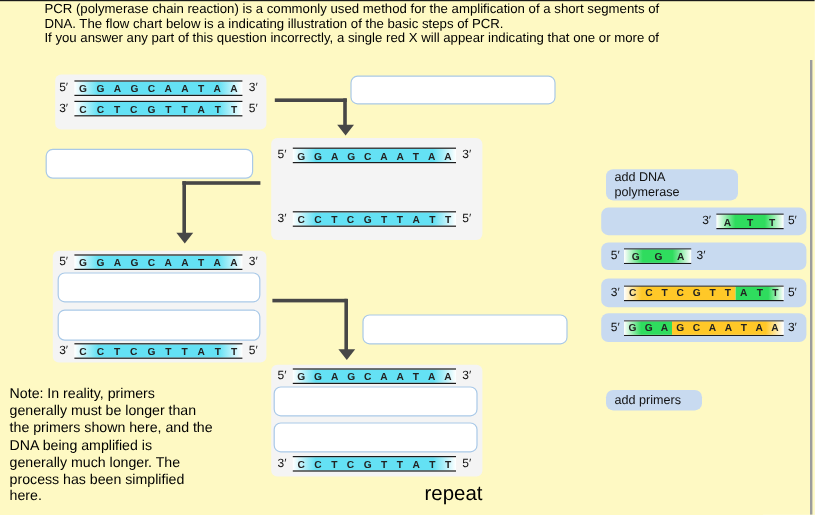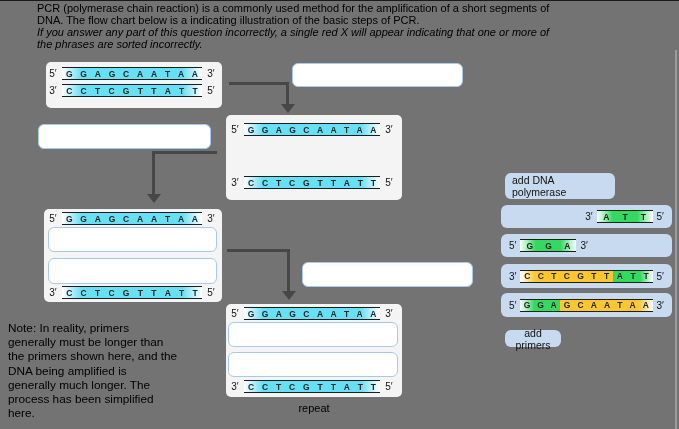--- a/index.html
+++ b/index.html
@@ -1,22 +1,22 @@
 <!DOCTYPE html>
 <html><head>
 <meta charset="utf-8">
 <style>
   * { box-sizing: border-box; }
   body { margin:0; background:#fff; font-family:"Liberation Sans", sans-serif; }
-  .canvas { position:relative; width:679px; height:429px; background:#737373; overflow:hidden; }
+  .canvas { position:relative; width:679px; height:429px; background:#fef9c3; overflow:hidden; }
   .topline { position:absolute; left:0; top:0; width:679px; height:1px; background:#1a1a1a; }
   .right-border { position:absolute; left:675px; top:50px; width:2px; height:379px; background:#9c9c9c; }
 
   .hdr { position:absolute; left:37px; top:3px; font-size:11px; line-height:11.9px; color:#000; white-space:nowrap; }
-  .hdr .it { font-style:italic; }
+  .hdr .it { }
 
   .panel { position:absolute; background:#f4f4f4; border-radius:5px; }
   .p1 { left:46px; top:62px;  width:176px; height:46px; }
   .p2 { left:226px; top:115px; width:176px; height:85px; }
   .p3 { left:44px; top:209px; width:178px; height:93px; }
   .p4 { left:226px; top:304px; width:176px; height:93px; }
 
   .strand-row { position:absolute; display:flex; align-items:center; height:15px; }
   .s1t { left:44px; top:66px;  width:176px; }
   .s1b { left:44px; top:83px;  width:176px; }
@@ -49,60 +49,59 @@
   .a1h { left:229px; top:82px;  width:60px; height:3px; }
   .a1v { left:286px; top:82px;  width:3px;  height:24px; }
   .a1t { left:281px; top:104px; }
   .a2h { left:152px; top:151px; width:65px; height:3px; }
   .a2v { left:152px; top:151px; width:3px;  height:45px; }
   .a2t { left:147px; top:194px; }
   .a3h { left:227px; top:249px; width:62px; height:3px; }
   .a3v { left:287px; top:249px; width:3px;  height:44px; }
   .a3t { left:282px; top:291px; }
 
-  .chip { position:absolute; background:#c8daf0; border-radius:6px; color:#111;margin-top:32px; }
+  .chip { position:absolute; background:#c8daf0; border-radius:6px; color:#111; }
   .chip.textchip { font-size:10.5px; line-height:12px; padding:2px 7px; display:flex; flex-direction:column; justify-content:center; }
   .chip.strandchip { display:flex; align-items:center; padding:0 4px; }
   .chip .endlab { width:auto; padding:0 4px; }
   .c1 { left:505px; top:141px; width:110px; height:26px; }
   .c2 { left:501px; top:173px; width:171px; height:23px; justify-content:flex-end; }
   .c3 { left:501px; top:202px; width:171px; height:23px; justify-content:flex-start; }
   .c4 { left:501px; top:232px; width:171px; height:24px; }
   .c5 { left:501px; top:261px; width:171px; height:24px; }
   .c6 { left:505px; top:292px; width:94px; height:17px; justify-content:center; }
-  .c7 { left:505px; top:298px; width:56px; height:17px; justify-content:center;text-align:center; }
+  .c7 { left:505px; top:325px; width:80px; height:17px; justify-content:center; }
 
   .cbar { height:13px; border-top:1px solid #1c1c1c; border-bottom:1px solid #1c1c1c;
           display:flex; align-items:stretch; font-size:8.5px; font-weight:bold; color:#222; background:#fff; }
   .cbar.small { width:56px; flex:none; }
   .cbar.wide { flex:1; }
   .seg { display:flex; align-items:center; justify-content:space-around; }
   .seg.g3 { flex:3; } .seg.g7 { flex:7; } .seg.full { flex:1; }
   .green-both  { background:linear-gradient(90deg,#fff 0%,#2fdc5e 28%,#2fdc5e 72%,#fff 100%); }
   .orange-fl   { background:linear-gradient(90deg,#fff 0%,#ffc828 16%,#ffc828 100%); }
   .green-fr    { background:linear-gradient(90deg,#2fdc5e 0%,#2fdc5e 68%,#fff 100%); }
   .green-fl    { background:linear-gradient(90deg,#fff 0%,#2fdc5e 36%,#2fdc5e 100%); }
   .orange-fr   { background:linear-gradient(90deg,#ffc828 0%,#ffc828 84%,#fff 100%); }
 
   .note { position:absolute; left:8px; top:321px; width:220px; 
           font-size:11.8px; line-height:14.2px; color:#000; white-space:pre-line; }
-  .repeat { position:absolute; left:226px; top:402px; width:176px; text-align:center; font-size:11px; color:#000; }
+  .repeat { position:absolute; left:226px; top:402px; width:176px; text-align:right; font-size:17px; color:#000; }
 </style>
 </head>
 <body>
 
 <div class="canvas">
   <div class="topline"></div>
   <div class="right-border"></div>
 
   <div class="hdr">
     <div>PCR (polymerase chain reaction) is a commonly used method for the amplification of a short segments of</div>
     <div>DNA. The flow chart below is a indicating illustration of the basic steps of PCR.</div>
     <div class="it">If you answer any part of this question incorrectly, a single red X will appear indicating that one or more of</div>
-    <div class="it">the phrases are sorted incorrectly.</div>
   </div>
 
   <div class="panel p1"></div>
   <div class="panel p2"></div>
   <div class="panel p3"></div>
   <div class="panel p4"></div>
 
   <div class="strand-row s1t">
     <span class="endlab">5′</span>
     <div class="bar cyan">

